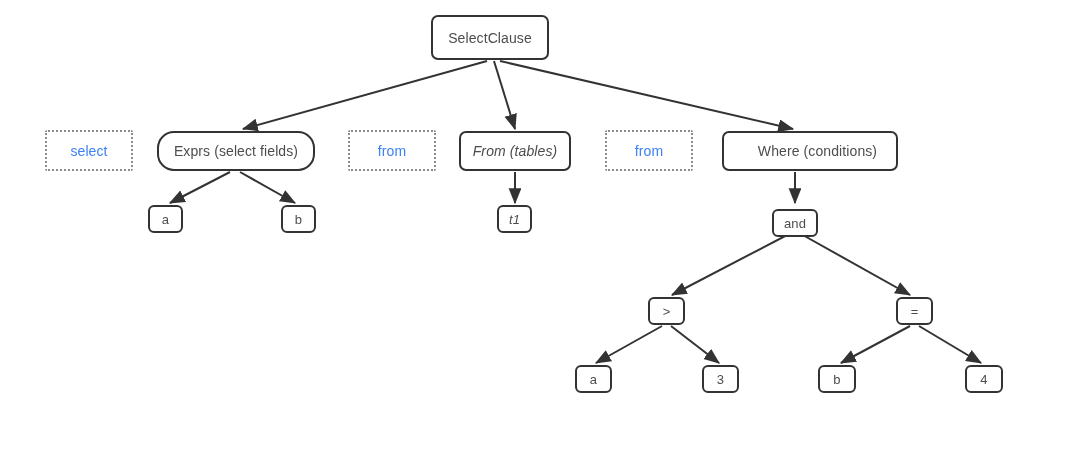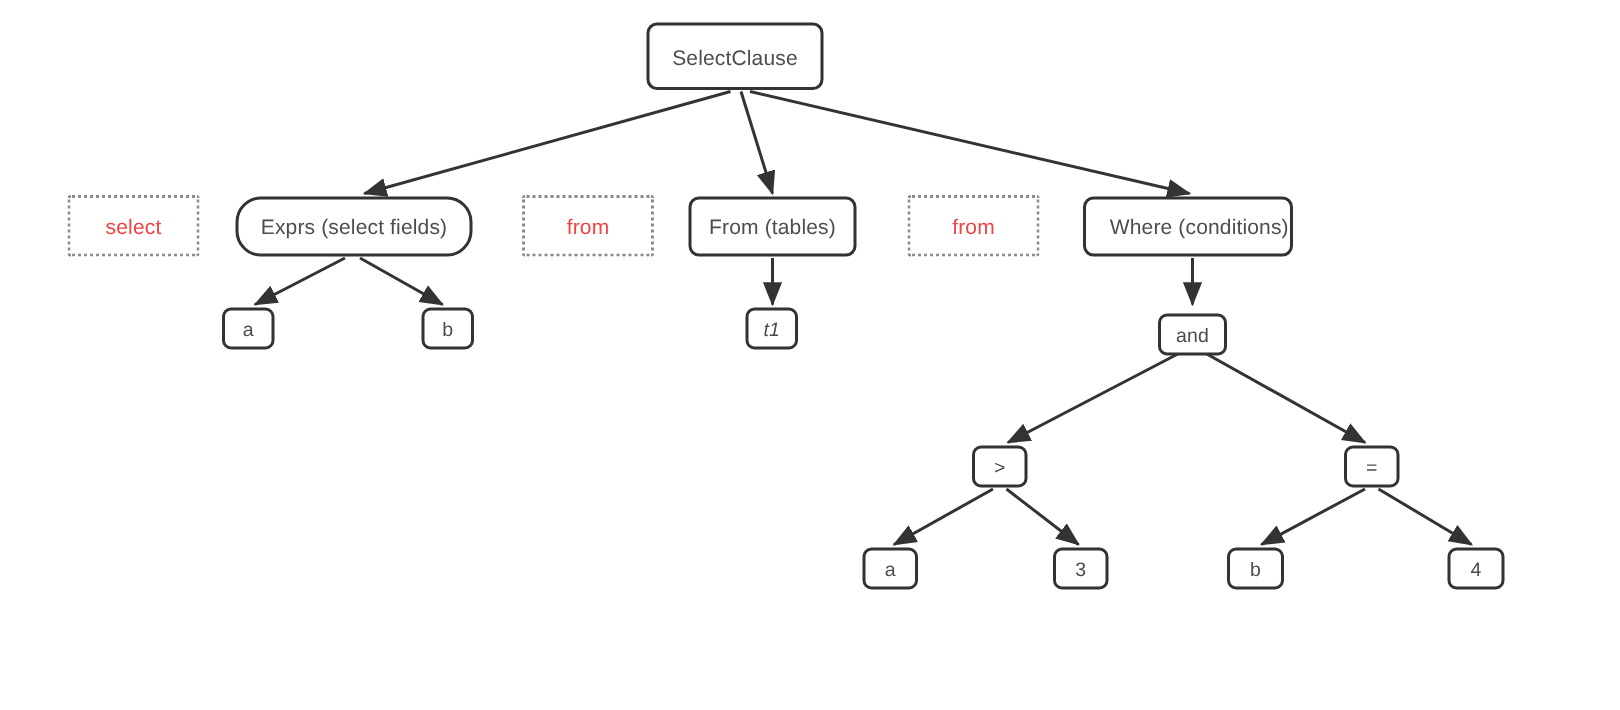--- a/index.html
+++ b/index.html
@@ -40,21 +40,21 @@
     color: #4d4d4d;
     font-size: 14px;
     line-height: 1;
     letter-spacing: 0.1px;
     white-space: nowrap;
     z-index: 2;
   }
   .node.keyword {
     border: 2px dotted #8c8c8c;
     border-radius: 2px;
-    color: #ef4444;
+    color: #3b82f6;
   }
   .node.leaf {
     font-size: 13px;
     border-radius: 6px;
   }
   .node.op {
     font-size: 13px;
     border-radius: 6px;
   }
 </style>
@@ -90,27 +90,27 @@
       </div>
       <div class="node keyword" style="left: 45px; top: 130px; width: 88px; height: 41px;">
         <span>select</span>
       </div>
       <div class="node" style="left: 157px; top: 131px; width: 158px; height: 40px; border-radius: 17px;">
         <span>Exprs (select fields)</span>
       </div>
       <div class="node keyword" style="left: 348px; top: 130px; width: 88px; height: 41px;">
         <span>from</span>
       </div>
-      <div class="node" style="left: 459px; top: 131px; width: 112px; height: 40px;">
+      <div class="node" style="left: 459px; top: 131px; width: 112px; height: 40px; font-style: italic;">
         <span>From (tables)</span>
       </div>
       <div class="node keyword" style="left: 605px; top: 130px; width: 88px; height: 41px;">
         <span>from</span>
       </div>
-      <div class="node" style="left: 722px; top: 131px; width: 140px; height: 40px; padding-left: 15px;">
+      <div class="node" style="left: 722px; top: 131px; width: 176px; height: 40px; padding-left: 15px;">
         <span>Where (conditions)</span>
       </div>
       <div class="node leaf" style="left: 148px; top: 205px; width: 35px; height: 28px;">
         <span>a</span>
       </div>
       <div class="node leaf" style="left: 281px; top: 205px; width: 35px; height: 28px;">
         <span>b</span>
       </div>
       <div class="node leaf" style="left: 497px; top: 205px; width: 35px; height: 28px; font-style: italic;">
         <span>t1</span>

